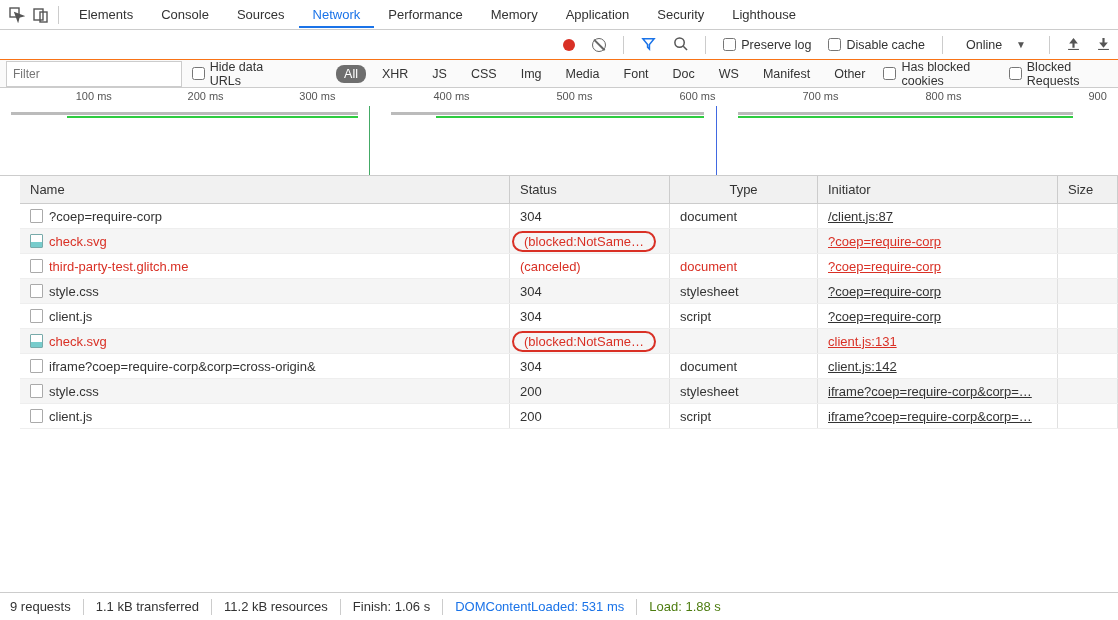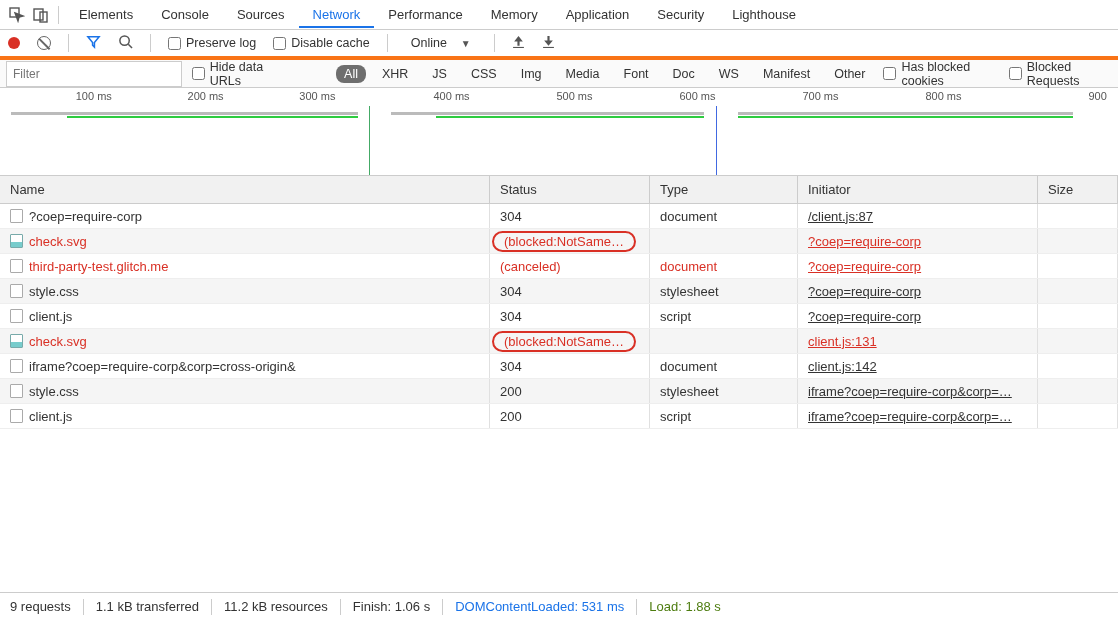--- a/index.html
+++ b/index.html
@@ -6,21 +6,21 @@
 body { background: #fff; font-size: 12px; color: #333; width: 1118px; height: 620px; overflow: hidden; display: flex; flex-direction: column; }
 
 
 .tabbar { display: flex; align-items: center; height: 30px; border-bottom: 1px solid #ccc; padding: 0 6px; gap: 2px; }
 .tabbar .icon-btn { width: 22px; height: 22px; display: flex; align-items: center; justify-content: center; color: #555; cursor: pointer; }
 .tabbar .divider { width: 1px; height: 18px; background: #ccc; margin: 0 4px; }
 .tabbar .tab { padding: 6px 14px; color: #333; cursor: pointer; font-size: 13px; }
 .tabbar .tab.active { color: #1a73e8; border-bottom: 2px solid #1a73e8; padding-bottom: 4px; }
 
 
-.toolbar { display: flex; align-items: center; height: 30px; border-bottom: 4px solid #f97316; padding: 0 8px; gap: 17px; }
+.toolbar { display: flex; align-items: center; height: 30px; border-bottom: 1px solid #f97316; padding: 0 8px; gap: 17px; justify-content: flex-end; }
 .toolbar .record-dot { width: 12px; height: 12px; border-radius: 50%; background: #d93025; }
 .toolbar .ban-icon { width: 14px; height: 14px; border: 1.5px solid #666; border-radius: 50%; position: relative; }
 .toolbar .ban-icon::after { content: ""; position: absolute; top: 5.5px; left: -1px; width: 15px; height: 1.5px; background: #666; transform: rotate(45deg); }
 .toolbar .funnel-icon svg { stroke: #1a73e8; }
 .toolbar .divider { width: 1px; height: 18px; background: #ccc; }
 .toolbar label { display: flex; align-items: center; gap: 5px; font-size: 12.5px; color: #333; cursor: pointer; }
 .toolbar input[type=checkbox] { width: 13px; height: 13px; }
 .toolbar .throttle { padding: 2px 6px; font-size: 12.5px; display: flex; align-items: center; gap: 14px; color: #333; }
 .toolbar .chev { color: #555; font-size: 10px; }
 .toolbar .arrow-btn { color: #555; font-size: 14px; cursor: pointer; }
@@ -36,26 +36,26 @@
 .timeline { height: 88px; border-bottom: 1px solid #ccc; position: relative; background: #fff; overflow: hidden; }
 .timeline .ticks { display: flex; position: absolute; top: 0; left: 0; right: 0; height: 18px; }
 .timeline .tick { position: absolute; top: 2px; font-size: 11px; color: #555; transform: translateX(-100%); }
 .timeline .bars { position: absolute; top: 24px; left: 0; right: 0; height: 4px; }
 .timeline .bar-gray { position: absolute; height: 3px; background: #bbb; top: 0; }
 .timeline .bar-green { position: absolute; height: 2px; background: #2ecc40; top: 4px; }
 .timeline .vline { position: absolute; top: 18px; bottom: 0; width: 1px; background: #4a6; }
 .timeline .vline.blue { background: #4169e1; }
 
 
-.table { flex: 1; display: flex; flex-direction: column; overflow: hidden; }
+.table { flex: 1; display: flex; flex-direction: column; overflow: hidden; margin-left: 20px; }
 .thead { display: flex; height: 28px; background: #f1f1f1; border-bottom: 1px solid #ccc; }
 .thead .th { padding: 6px 10px; border-right: 1px solid #ccc; font-size: 13px; color: #333; }
 .col-name { width: 490px; }
 .col-status { width: 160px; }
-.col-type { width: 148px; }
+.col-type { width: 148px; text-align: center; }
 .col-initiator { width: 240px; }
 .col-size { flex: 1; }
 
 .tbody { flex: 1; overflow-y: auto; }
 .row { display: flex; height: 25px; align-items: center; border-bottom: 1px solid #eee; }
 .row:nth-child(odd) { background: #fff; }
 .row:nth-child(even) { background: #f5f5f5; }
 .row .td { padding: 3px 10px; border-right: 1px solid #e0e0e0; font-size: 13px; white-space: nowrap; overflow: hidden; text-overflow: ellipsis; display: flex; align-items: center; gap: 6px; height: 100%; }
 .row.err .td { color: #d93025; }
 .file-icon { width: 13px; height: 14px; border: 1px solid #aaa; border-radius: 1px; display: inline-block; flex-shrink: 0; background: #fff; }

